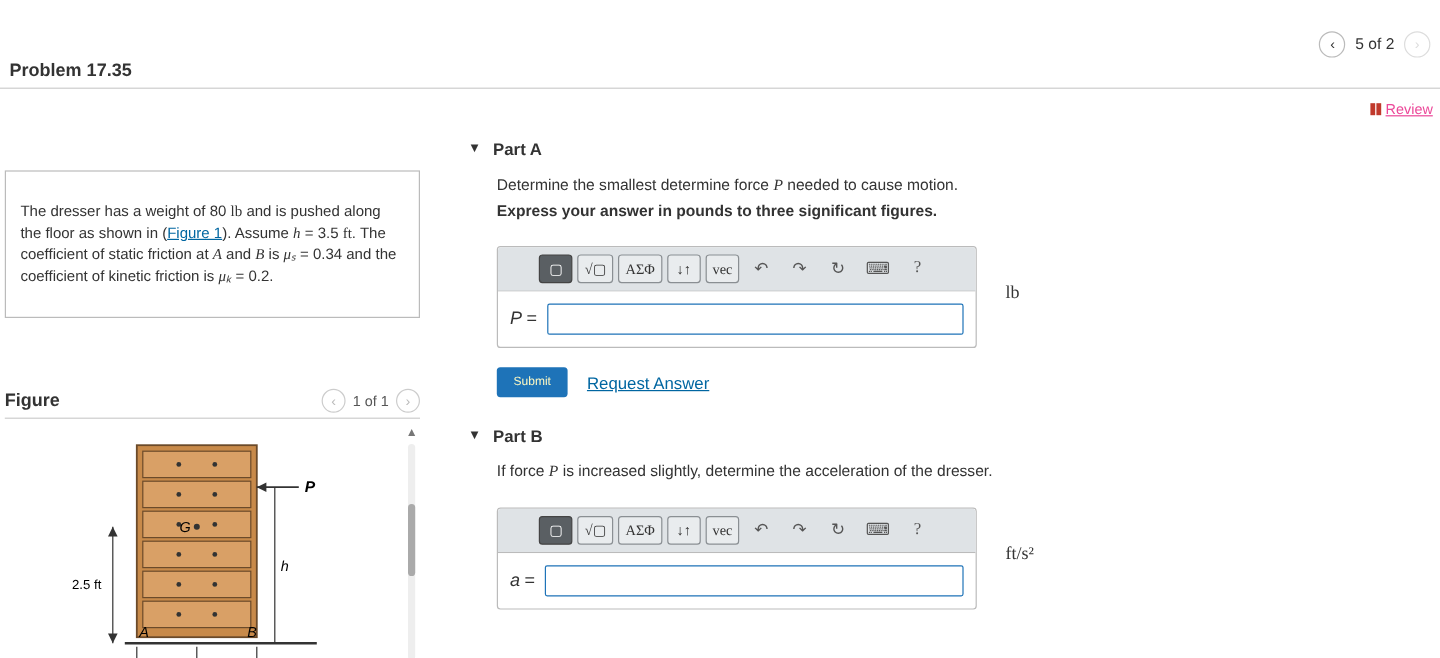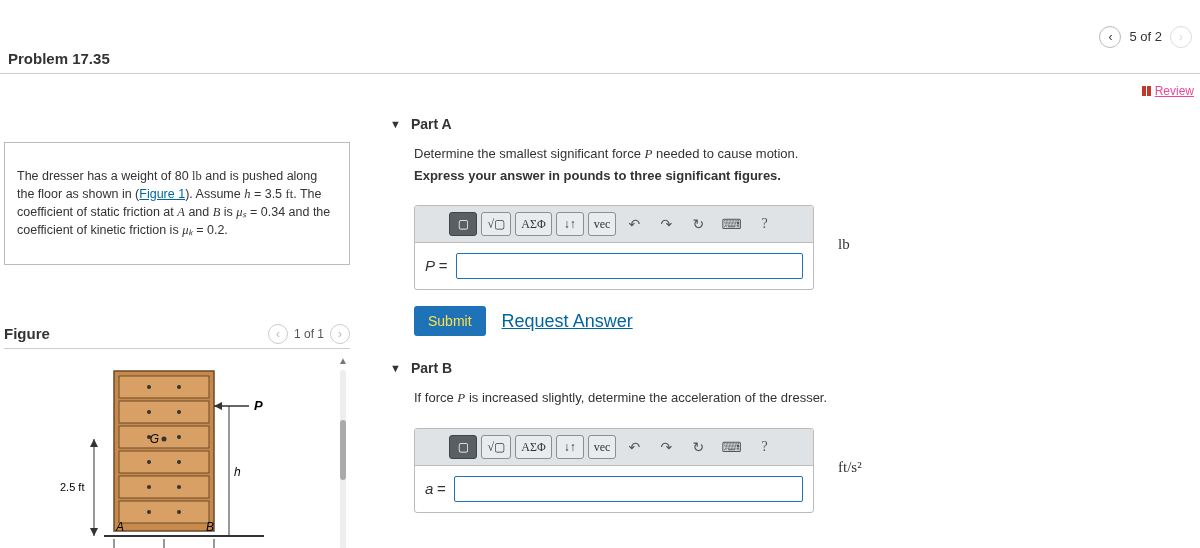--- a/index.html
+++ b/index.html
@@ -37,22 +37,22 @@
   .answer-widget { border: 1px solid #bbb; border-radius: 3px; width: 400px; margin: 16px 0 10px 0; }
   .toolbar { background: #dfe3e6; padding: 6px 8px; display: flex; gap: 4px; align-items: center; border-bottom: 1px solid #bbb; border-radius: 3px 3px 0 0; justify-content: center; }
   .tool-btn { border: 1px solid #8a8f93; background: #e9ecee; border-radius: 3px; height: 24px; min-width: 28px; display: flex; align-items: center; justify-content: center; font-size: 12px; cursor: pointer; padding: 0 5px; font-family: 'Times New Roman', serif; }
   .tool-btn.dark { background: #5a5f63; color: #fff; border-color: #444; }
   .tool-btn.plain { border: none; background: transparent; font-size: 14px; color: #555; }
   .answer-row { display: flex; align-items: center; padding: 10px; gap: 8px; }
   .answer-label { font-family: 'Times New Roman', serif; font-style: italic; font-size: 15px; }
   .answer-input { flex: 1; height: 26px; border: 1px solid #1e73b8; border-radius: 2px; padding: 0 6px; }
   .answer-unit { font-family: 'Times New Roman', serif; font-size: 15px; padding-left: 10px; }
   .submit-row { display: flex; align-items: center; gap: 16px; margin: 6px 0 0 0; }
-  .submit-btn { background: #1e73b8; color: #fde047; border: none; border-radius: 3px; padding: 7px 14px; font-size: 14px; cursor: pointer; }
-  .req-link { color: #0066a1; text-decoration: underline; font-size: 18px; cursor: pointer; }
+  .submit-btn { background: #1e73b8; color: #fef9c3; border: none; border-radius: 3px; padding: 7px 14px; font-size: 10px; cursor: pointer; }
+  .req-link { color: #0066a1; text-decoration: underline; font-size: 14px; cursor: pointer; }
 </style>
 </head>
 <body>
 
 <div class="topbar">
   <div class="problem-title">Problem 17.35</div>
   <div class="nav-right">
     <div class="circ-btn">‹</div>
     <div>5 of 2</div>
     <div class="circ-btn" style="border-color:#ddd;color:#ddd">›</div>
@@ -144,21 +144,21 @@
   </div>
 
   <div class="right-col">
 
     <div class="part-header">
       <span class="caret">▼</span>
       <span>Part A</span>
     </div>
     <div class="part-body">
       <div class="instr">
-        <span>Determine the smallest significant force </span><span class="ital">P</span><span> needed to cause motion.</span>
+        <span>Determine the smallest determine force </span><span class="ital">P</span><span> needed to cause motion.</span>
       </div>
       <div class="instr instr-bold">Express your answer in pounds to three significant figures.</div>
 
       <div style="display:flex;align-items:center;gap:14px">
         <div class="answer-widget">
           <div class="toolbar">
             <div class="tool-btn dark">▢</div>
             <div class="tool-btn">√▢</div>
             <div class="tool-btn">ΑΣΦ</div>
             <div class="tool-btn">↓↑</div>

